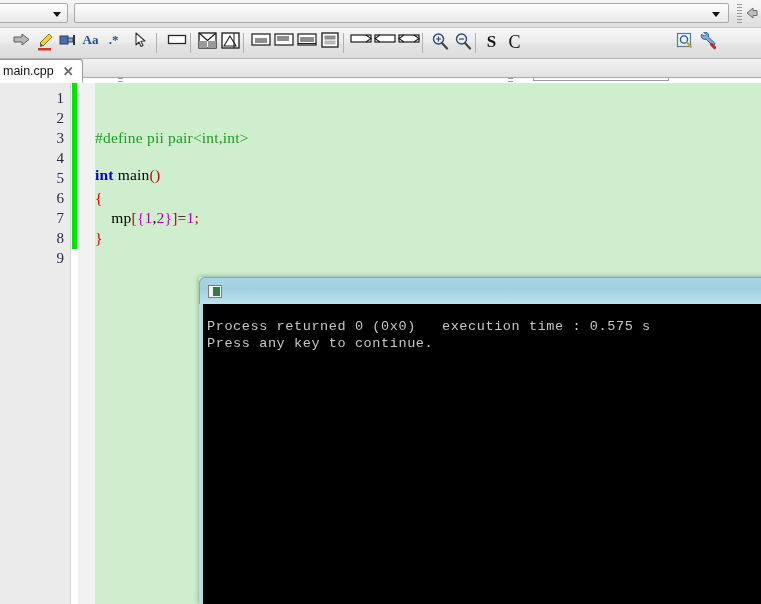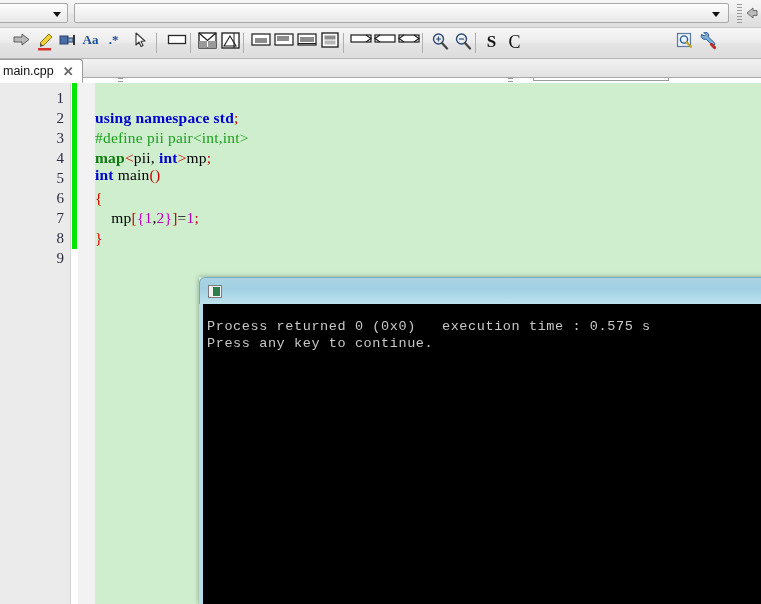--- a/index.html
+++ b/index.html
@@ -369,23 +369,21 @@
       <div class="lineno" style="top: 145px;">8</div>
       <div class="lineno" style="top: 165px;">9</div>
     </div>
   <div id="changebar"></div>
   <div id="foldcol">
     <div id="fold-box"></div>
     <div id="fold-line"></div>
     <div id="fold-foot"></div>
   </div>
   <div id="code-area">
-      <div class="codeline" style="top: 25px;"><span class="k-kw">using namespace std</span><span class="k-op">;</span></div>
       <div class="codeline" style="top: 45px;"><span class="k-pre">#define pii pair&lt;int,int&gt;</span></div>
-      <div class="codeline" style="top: 65px;"><span class="k-type">map</span><span class="k-op">&lt;</span><span class="k-txt">pii,</span><span class="k-kw"> int</span><span class="k-op">&gt;</span><span class="k-txt">mp</span><span class="k-op">;</span></div>
       <div class="codeline" style="top: 82px;"><span class="k-kw">int</span><span class="k-txt"> main</span><span class="k-op">()</span></div>
       <div class="codeline" style="top: 105px;"><span class="k-brace">{</span></div>
       <div class="codeline" style="top: 125px;"><span class="k-txt">    mp</span><span class="k-op">[</span><span class="k-mag">{</span><span class="k-num">1</span><span class="k-txt">,</span><span class="k-num">2</span><span class="k-mag">}</span><span class="k-op">]</span><span class="k-txt">=</span><span class="k-num">1</span><span class="k-op">;</span></div>
       <div class="codeline" style="top: 145px;"><span class="k-brace">}</span></div>
       <div class="codeline" style="top: 165px;"></div>
     </div>
 </div>
 
 <div id="console-window">
   <div id="console-titlebar">

